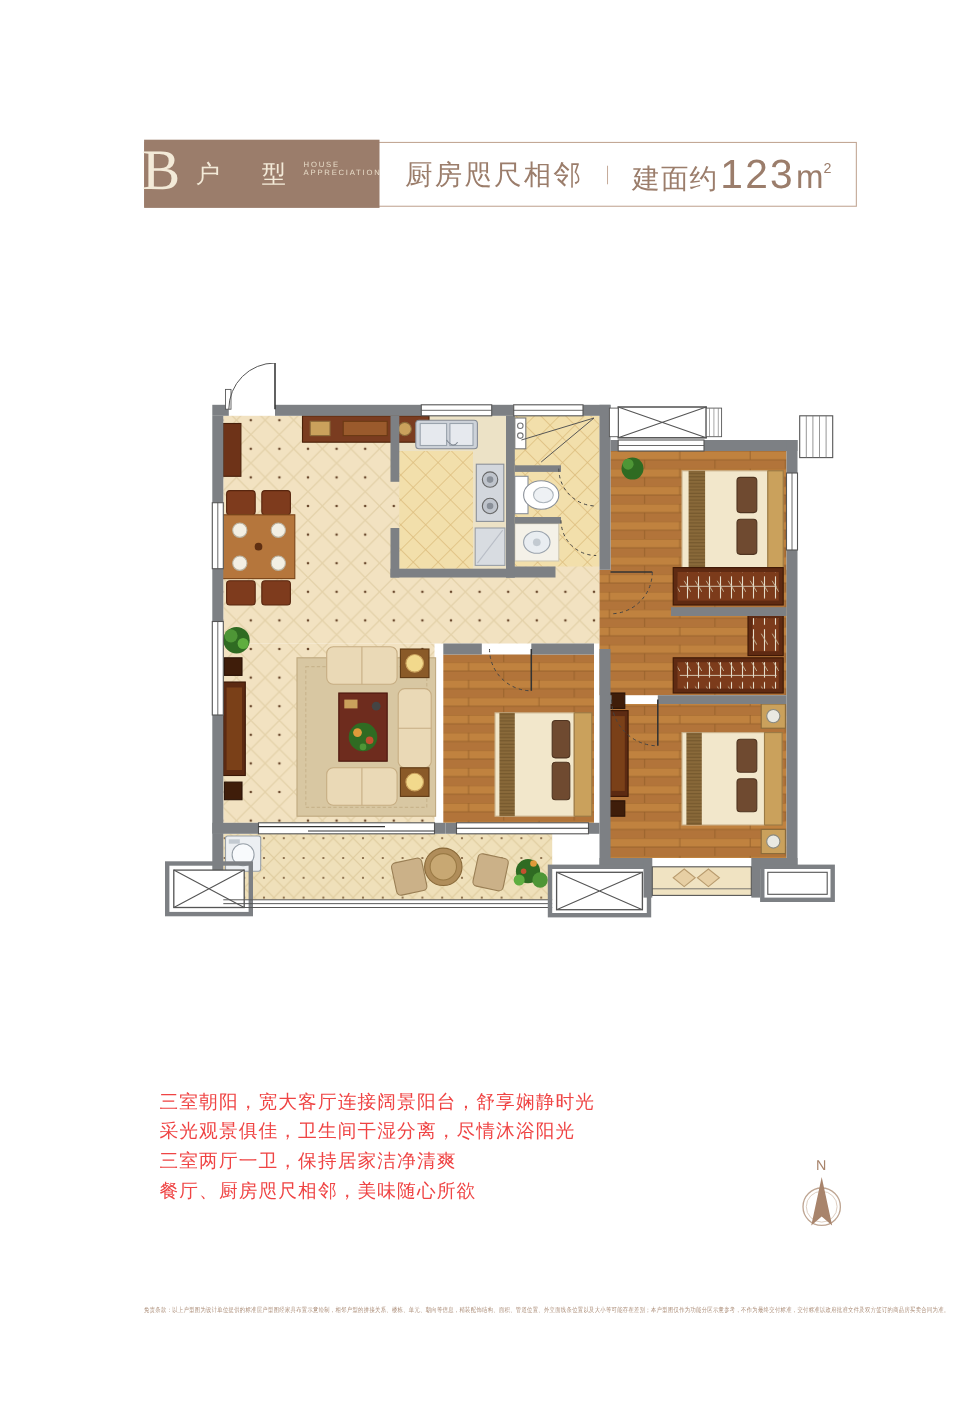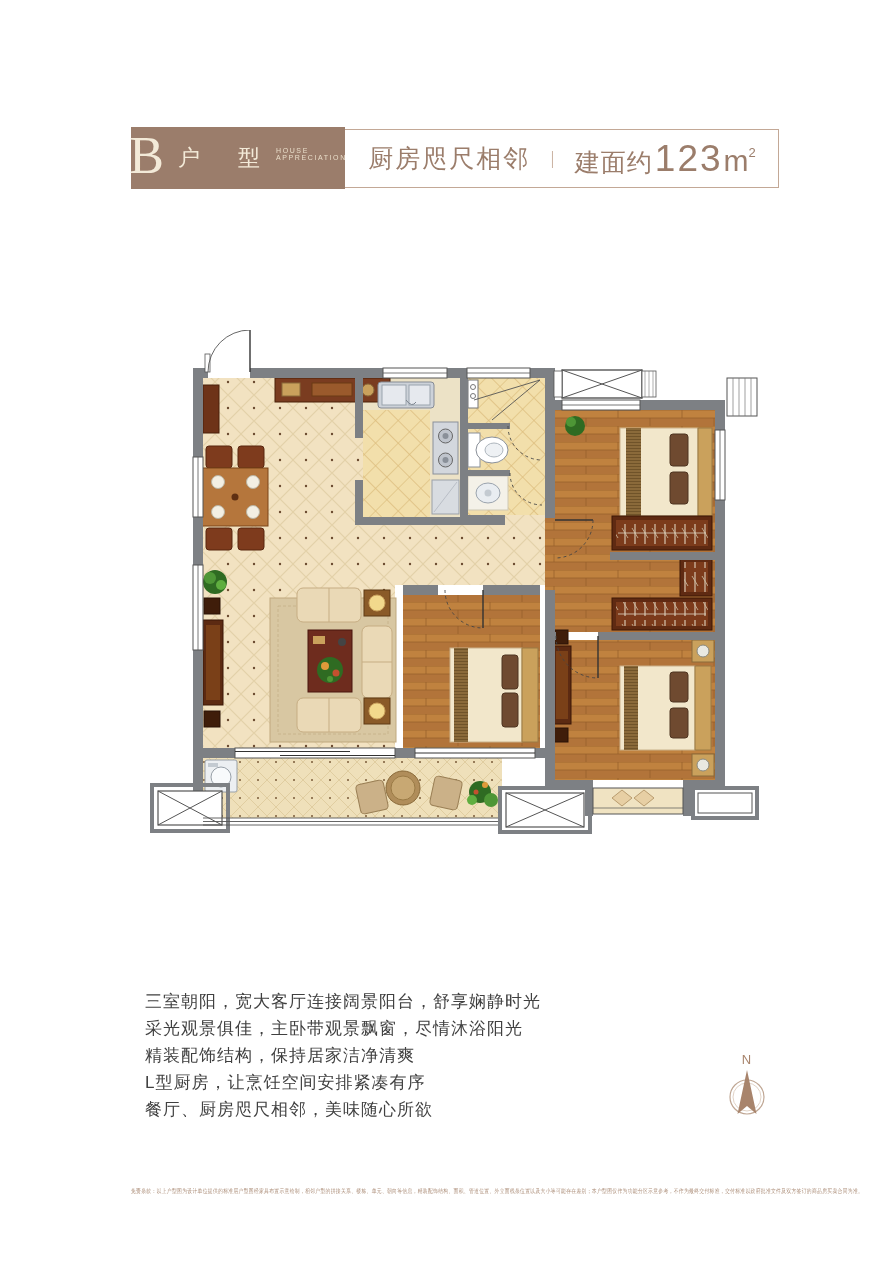--- a/index.html
+++ b/index.html
@@ -22,21 +22,21 @@
   .area-wrap{display:flex;align-items:baseline;}
   .area-prefix{font-size:25px;letter-spacing:1px;}
   .area-number{font-size:37px;letter-spacing:2px;margin-left:2px;}
   .area-unit{font-size:30px;position:relative;margin-left:1px;}
   .area-sup{font-size:13px;position:relative;top:-14px;}
 
   
   .plan{position:absolute;left:150px;top:330px;width:610px;height:505px;}
 
   
-  .desc{position:absolute;left:145px;top:988px;color:#404040;font-size:17px;line-height:27px;letter-spacing:1px;}
+  .desc{position:absolute;left:145px;top:988px;color:#ef4444;font-size:17px;line-height:27px;letter-spacing:1px;}
 
   
   .compass{position:absolute;left:722px;top:1052px;width:50px;text-align:center;color:#a8846c;}
   .compass-label{font-size:13px;letter-spacing:1px;display:block;margin-bottom:1px;}
 
   
   .disclaimer{position:absolute;left:131px;top:1187px;width:900px;color:#ad8f7a;font-size:6px;
     white-space:nowrap;transform:scaleX(.80);transform-origin:left top;letter-spacing:.4px;}
 </style>
 </head>
@@ -392,23 +392,22 @@
       </g>
       <g>
         <rect x="543" y="458" width="64" height="30" fill="none" stroke="#7d8084" stroke-width="4"></rect>
         <rect x="548" y="463" width="54" height="20" fill="#fff" stroke="#555" stroke-width="1"></rect>
       </g>
     </g>
   </svg>
 
   <div class="desc">
     <div>三室朝阳，宽大客厅连接阔景阳台，舒享娴静时光</div>
-    <div>采光观景俱佳，主卧带观景飘窗，尽情沐浴阳光</div>
-    <div>精装配饰结构，保持居家洁净清爽</div>
-    <div>L型厨房，让烹饪空间安排紧凑有序</div>
+    <div>采光观景俱佳，卫生间干湿分离，尽情沐浴阳光</div>
+    <div>三室两厅一卫，保持居家洁净清爽</div>
     <div>餐厅、厨房咫尺相邻，美味随心所欲</div>
   </div>
 
   <div class="compass">
     <span class="compass-label">N</span>
     <svg width="46" height="50" viewBox="0 0 46 50">
       <circle cx="23" cy="29" r="17" fill="none" stroke="#bfa693" stroke-width="1.2"></circle>
       <circle cx="23" cy="29" r="14" fill="none" stroke="#d8c7b8" stroke-width="0.8"></circle>
       <path d="M23,2 L32.5,46 L23,38 L13.5,46 Z" fill="#a8846c"></path>
     </svg>

